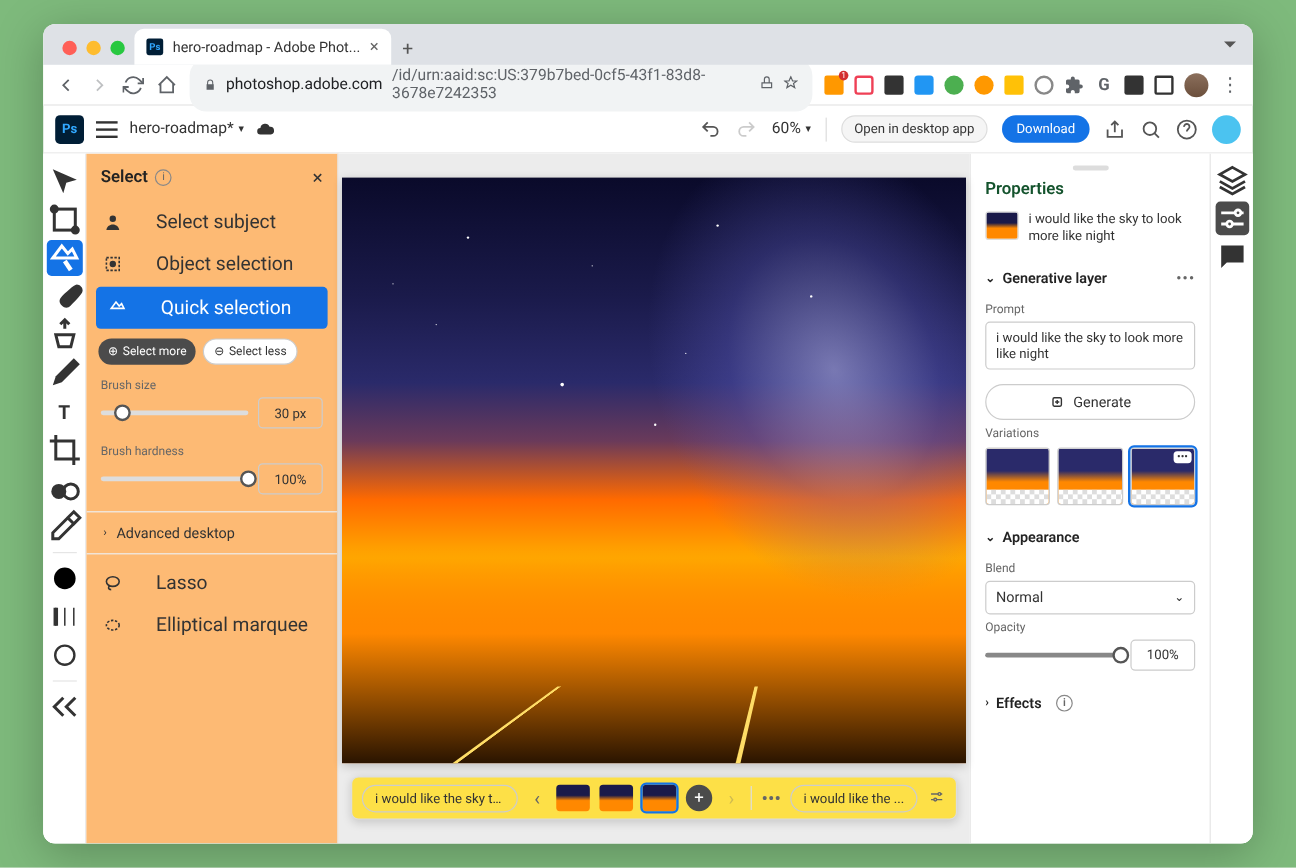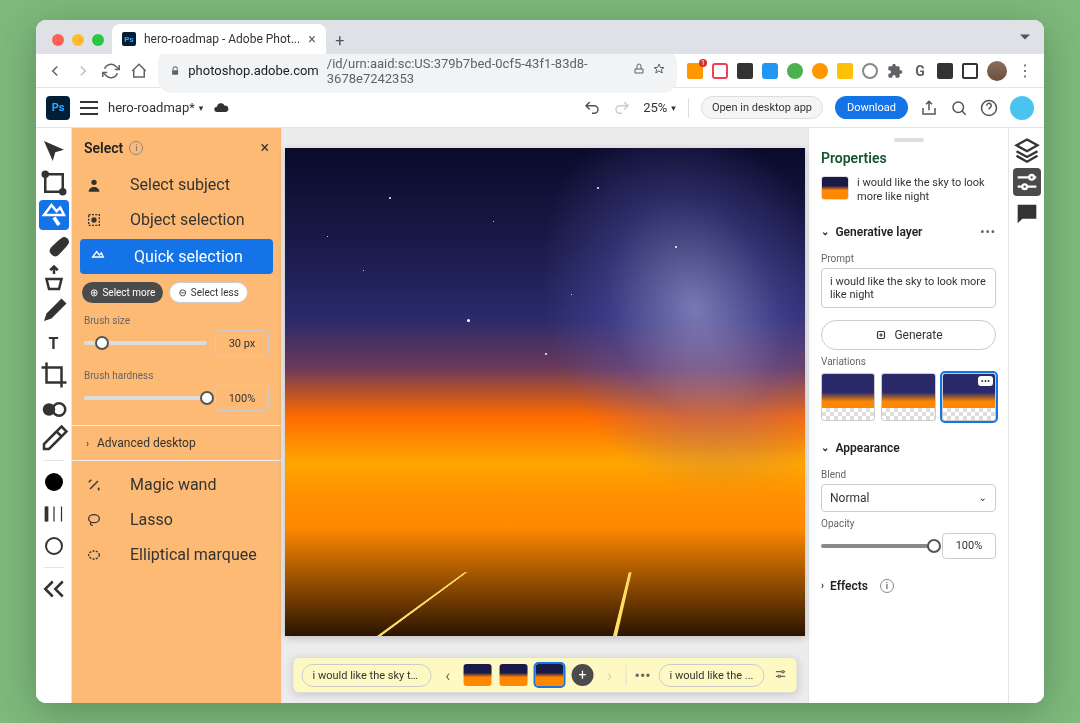--- a/index.html
+++ b/index.html
@@ -69,21 +69,21 @@
 
 
 .canvas-area { flex: 1; background: #ececec; position: relative; display: flex; align-items: flex-start; justify-content: center; padding-top: 20px; }
 .canvas { width: 520px; height: 488px; background: linear-gradient(to bottom, #0a0a2a 0%, #1a1a4a 20%, #2a2a6a 35%, #6a3a5a 45%, #ff6a00 55%, #ffaa00 65%, #ff8800 80%, #994400 100%); position: relative; overflow: hidden; box-shadow: 0 2px 8px rgba(0,0,0,0.2); }
 .milky { position: absolute; right: -40px; top: -40px; width: 300px; height: 400px; background: radial-gradient(ellipse at center, rgba(200,200,255,0.5) 0%, rgba(100,100,200,0.3) 40%, transparent 70%); transform: rotate(-20deg); }
 .star { position: absolute; background: #fff; border-radius: 50%; }
 .road { position: absolute; bottom: 0; left: 0; right: 0; height: 180px; background: linear-gradient(to top, #2a1400 0%, #ff8800 60%, transparent 100%); }
 .lane { position: absolute; bottom: 0; left: 50%; width: 240px; height: 160px; border-left: 4px solid #ffdd66; border-right: 4px solid #ffdd66; transform: perspective(300px) rotateX(55deg) translateX(-70%); transform-origin: bottom; }
 
 
-.taskbar { position: absolute; bottom: 10px; left: 50%; transform: translateX(-50%); background: #fef9c3; border: 1px solid #ddd; border-radius: 6px; height: 36px; display: flex; align-items: center; padding: 0 8px; gap: 8px; box-shadow: 0 2px 8px rgba(0,0,0,0.15); }
+.taskbar { position: absolute; bottom: 20px; left: 50%; transform: translateX(-50%); background: #fde047; border: 1px solid #ddd; border-radius: 6px; height: 36px; display: flex; align-items: center; padding: 0 8px; gap: 8px; box-shadow: 0 2px 8px rgba(0,0,0,0.15); }
 .tb-chip { border: 1px solid #ccc; border-radius: 14px; padding: 4px 10px; font-size: 11px; color: #333; max-width: 130px; white-space: nowrap; overflow: hidden; text-overflow: ellipsis; }
 .tb-thumb { width: 28px; height: 22px; border-radius: 3px; background: linear-gradient(#1a1a4a 40%, #ff8800 60%); }
 .tb-thumb.sel { outline: 2px solid #1473e6; }
 .tb-add { width: 22px; height: 22px; border-radius: 50%; background: #4b4b4b; color: #fff; display: flex; align-items: center; justify-content: center; font-size: 14px; }
 .tb-ic { width: 16px; color: #666; text-align: center; }
 .tb-sep { width: 1px; height: 20px; background: #ddd; }
 
 
 .props-panel { width: 200px; background: #fff; border-left: 1px solid #e5e5e5; padding: 10px 12px; overflow-y: auto; }
 .props-grip { width: 30px; height: 4px; background: #ddd; border-radius: 2px; margin: 0 auto 8px; }
@@ -208,21 +208,21 @@
           <svg viewBox="0 0 24 24" fill="none" stroke="currentColor" stroke-width="2">
             <path d="M9 14L4 9l5-5M4 9h11a5 5 0 010 10h-3"></path>
           </svg>
         </div>
       <div class="ab-btn" style="opacity:.3">
           <svg viewBox="0 0 24 24" fill="none" stroke="currentColor" stroke-width="2">
             <path d="M15 14l5-5-5-5M20 9H9a5 5 0 000 10h3"></path>
           </svg>
         </div>
       <div class="zoom">
-          <span>25%</span>
+          <span>60%</span>
           <span style="font-size:9px">▾</span>
         </div>
       <div style="width:1px;height:20px;background:#ddd"></div>
       <div class="desktop-btn">Open in desktop app</div>
       <div class="dl-btn">Download</div>
       <div class="ab-btn">
           <svg viewBox="0 0 24 24" fill="none" stroke="currentColor" stroke-width="2">
             <path d="M4 12v8h16v-8M12 3v12M8 7l4-4 4 4"></path>
           </svg>
         </div>
@@ -364,28 +364,20 @@
       <div class="sp-label">Brush hardness</div>
       <div class="sp-slider-row">
         <div class="sp-slider">
             <div class="sp-slider-thumb" style="left:100%"></div>
           </div>
         <div class="sp-val">100%</div>
       </div>
       <div class="sp-adv">
           <span style="font-size:10px">›</span>
           <span>Advanced desktop</span>
-        </div>
-      <div class="sp-item">
-          <span class="sp-icon">
-            <svg viewBox="0 0 24 24" fill="none" stroke="currentColor" stroke-width="2">
-              <path d="M6 18L18 6M4 8l2-2M8 4l-2 2M18 20l2-2M20 16l-2 2"></path>
-            </svg>
-          </span>
-          <span>Magic wand</span>
         </div>
       <div class="sp-item">
           <span class="sp-icon">
             <svg viewBox="0 0 24 24" fill="none" stroke="currentColor" stroke-width="2">
               <ellipse cx="12" cy="10" rx="8" ry="6"></ellipse>
               <path d="M8 15c-2 2-2 5 2 5"></path>
             </svg>
           </span>
           <span>Lasso</span>
         </div>

